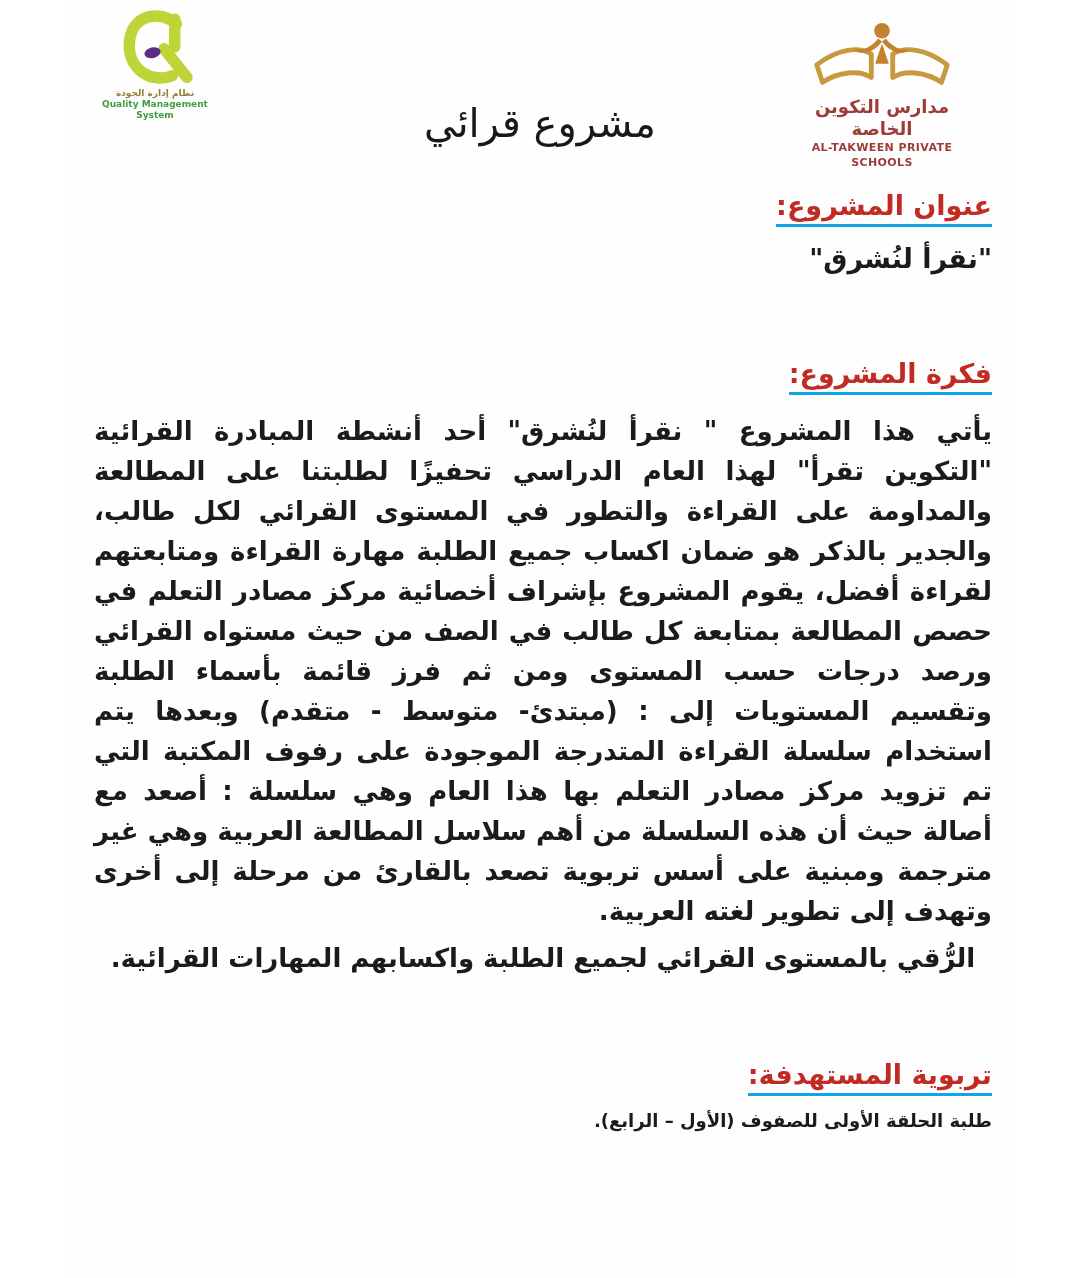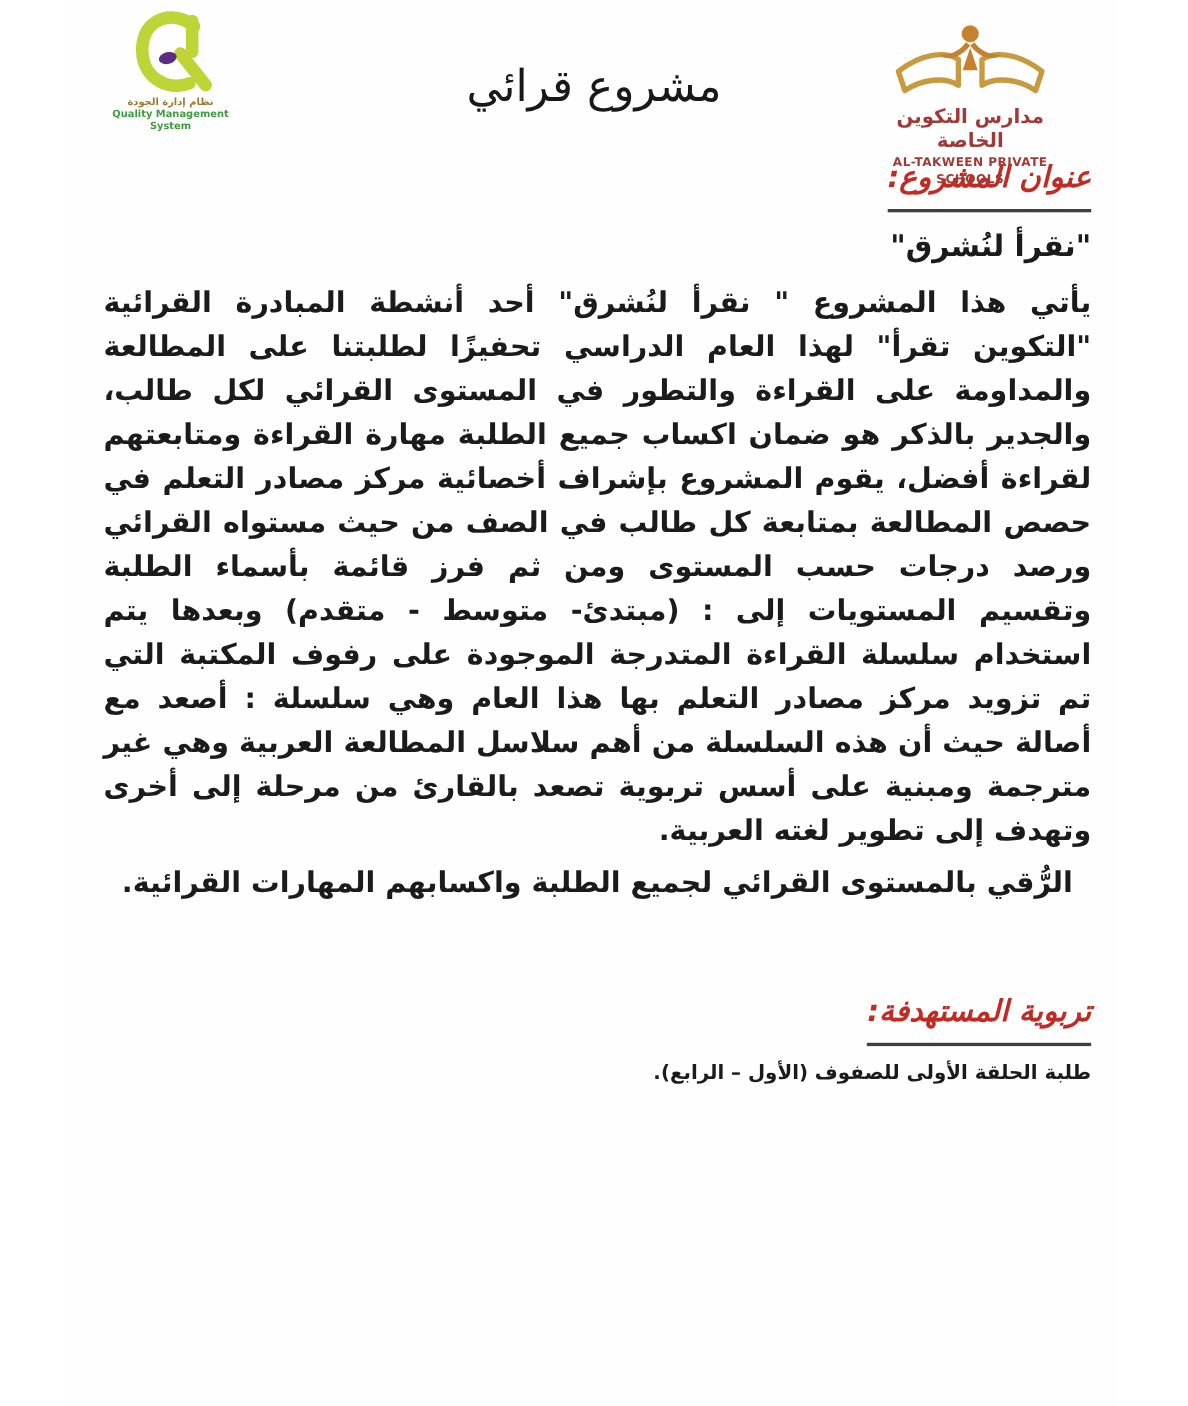--- a/index.html
+++ b/index.html
@@ -27,42 +27,41 @@
   .school-logo {
     position:absolute; top:20px; right:44px;
     width:180px; text-align:center;
   }
   .school-logo svg { display:block; margin:0 auto; }
   .school-ar { font-size:18px; font-weight:bold; color:#9e3b36; line-height:22px; }
   .school-en { font-size:11px; font-weight:bold; color:#9e3b36; letter-spacing:.4px; line-height:15px; }
 
   
   .doc-title {
-    padding-top:56px;
+    padding-top:100px;
     text-align:center;
     font-size:40px;
     font-weight:normal;
     color:#181818;
   }
   .content {
     direction:rtl;
     padding:0 24px 0 30px;
   }
   .sec-heading {
     margin-top:44px;
     font-size:27px;
     font-weight:bold;
     color:#c22b23;
     text-align:right;
   }
   .sec-heading span {
     display:inline-block;
-    border-bottom:3px solid #404040;
-    padding-bottom:13px;
-    font-style:italic;
+    border-bottom:3px solid #0ea5e9;
+    padding-bottom:3px;
   }
   .quote-line {
     margin-top:16px;
     font-size:27px;
     font-weight:bold;
     text-align:right;
   }
   .intro-line {
     margin-top:10px;
     font-size:26px;
@@ -129,20 +128,23 @@
 
   <div class="doc-title">مشروع قرائي</div>
 
   <div class="content">
 
     <div class="sec-heading">
       <span>عنوان المشروع:</span>
     </div>
     <div class="quote-line">"نقرأ لنُشرق"</div>
 
+    <div class="sec-heading idea-heading">
+      <span>فكرة المشروع:</span>
+    </div>
     <div class="idea-body">يأتي هذا المشروع " نقرأ لنُشرق" أحد أنشطة المبادرة القرائية "التكوين تقرأ" لهذا العام الدراسي تحفيزًا لطلبتنا على المطالعة والمداومة على القراءة والتطور في المستوى القرائي لكل طالب، والجدير بالذكر هو ضمان اكساب جميع الطلبة مهارة القراءة ومتابعتهم لقراءة أفضل، يقوم المشروع بإشراف أخصائية مركز مصادر التعلم في حصص المطالعة بمتابعة كل طالب في الصف من حيث مستواه القرائي ورصد درجات حسب المستوى ومن ثم فرز قائمة بأسماء الطلبة وتقسيم المستويات إلى : (مبتدئ- متوسط - متقدم) وبعدها يتم استخدام سلسلة القراءة المتدرجة الموجودة على رفوف المكتبة التي تم تزويد مركز مصادر التعلم بها هذا العام وهي سلسلة : أصعد مع أصالة حيث أن هذه السلسلة من أهم سلاسل المطالعة العربية وهي غير مترجمة ومبنية على أسس تربوية تصعد بالقارئ من مرحلة إلى أخرى وتهدف إلى تطوير لغته العربية.</div>
 
     <div class="goal-body">الرُّقي بالمستوى القرائي لجميع الطلبة واكسابهم المهارات القرائية.</div>
 
     <div class="sec-heading target-heading">
       <span>تربوية المستهدفة:</span>
     </div>
     <div class="target-body">طلبة الحلقة الأولى للصفوف (الأول – الرابع).</div>
 
   </div>

